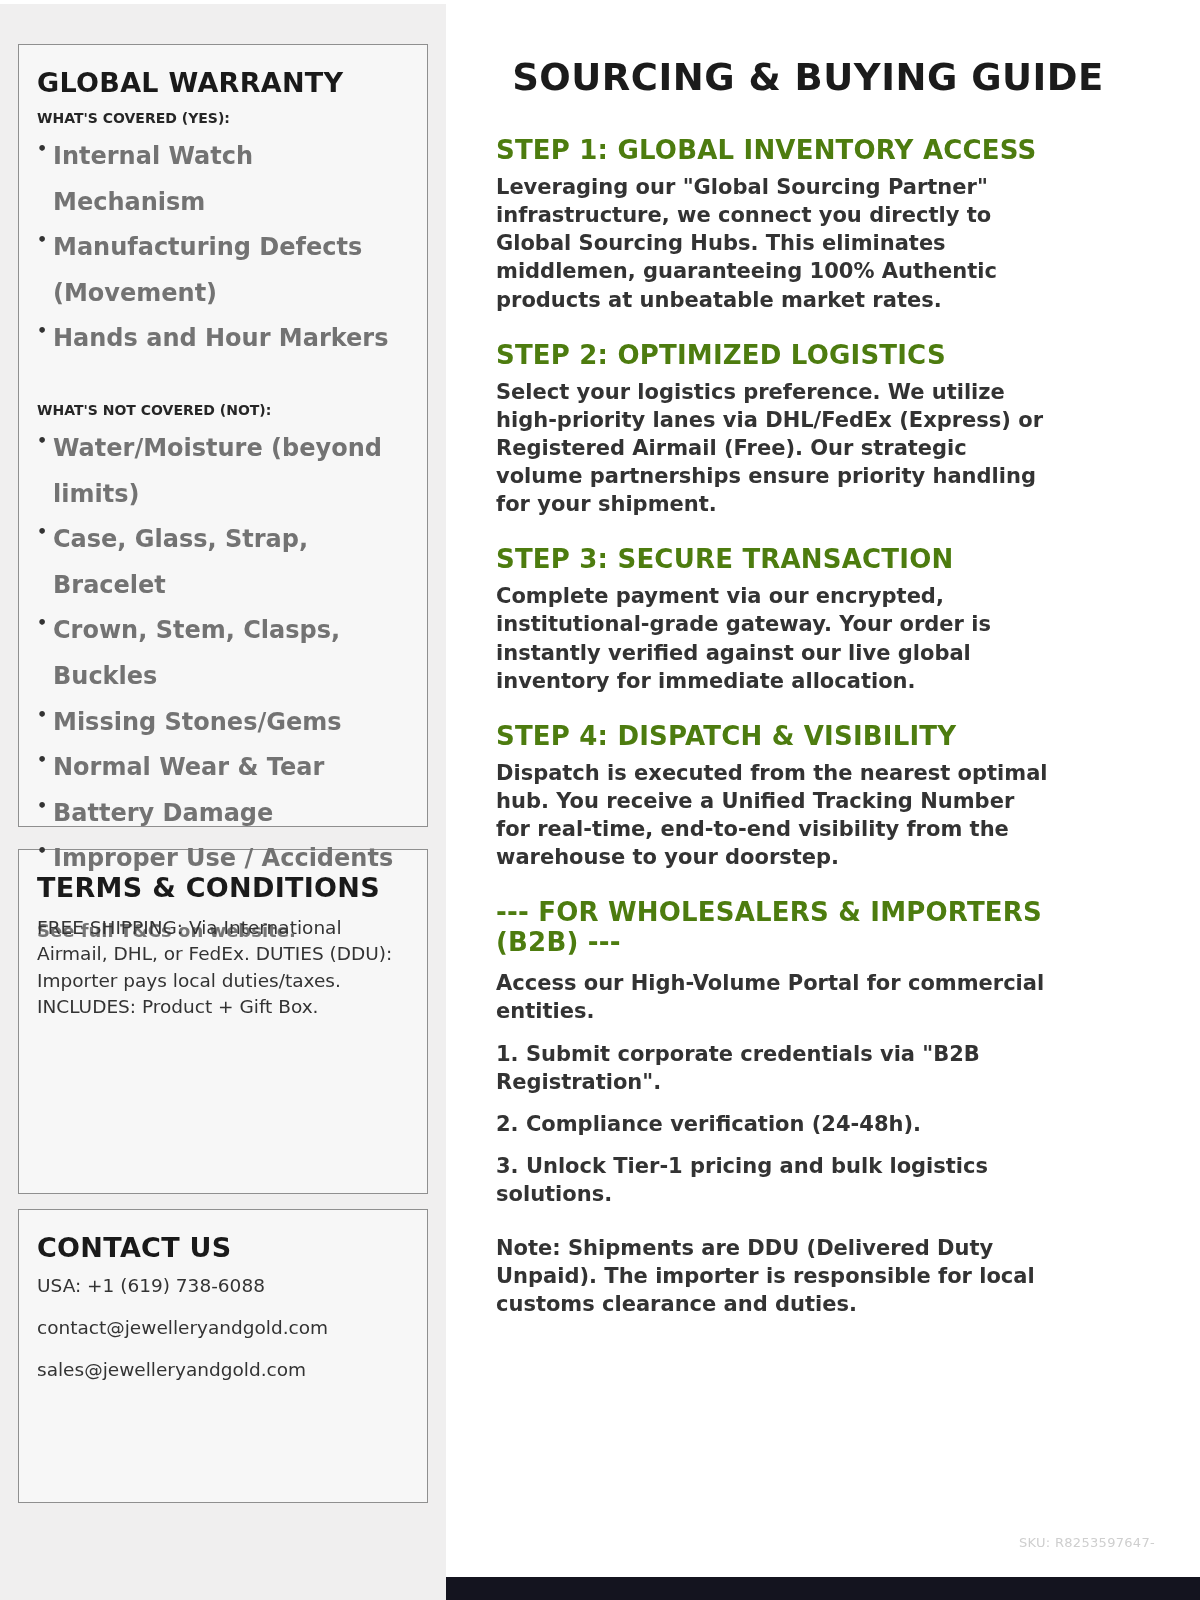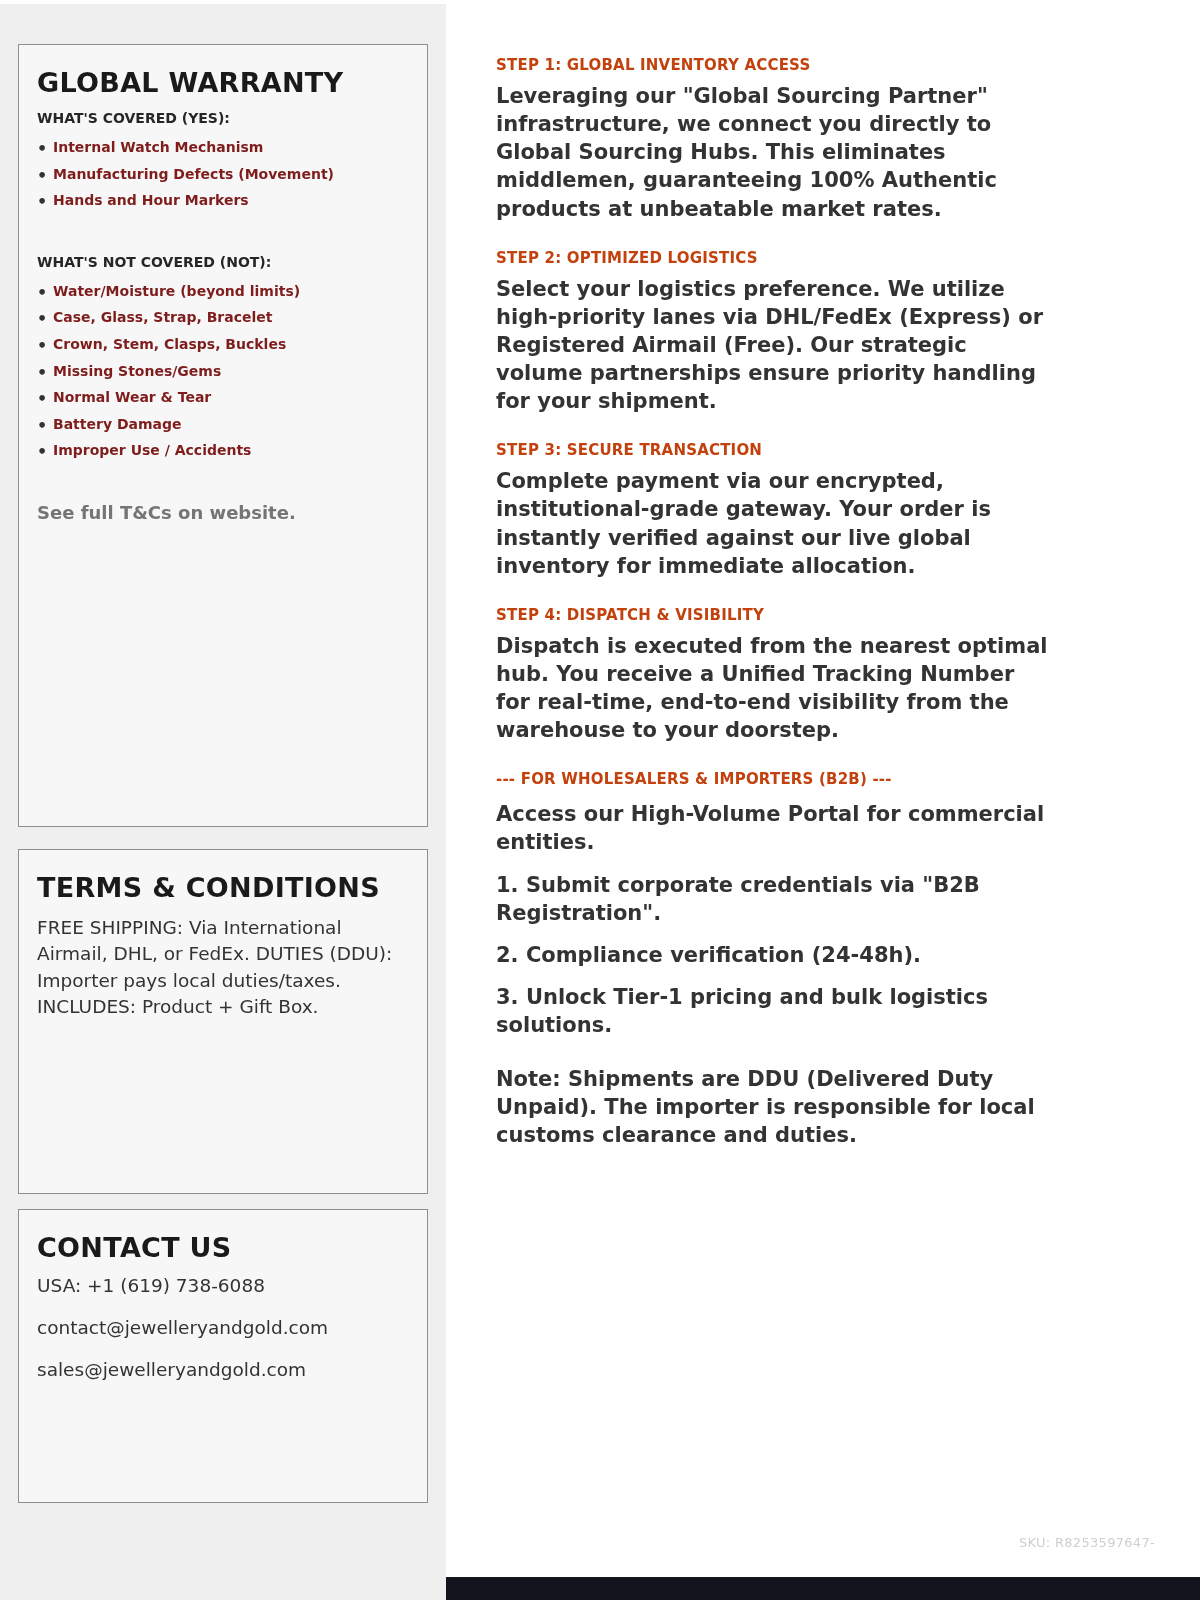--- a/index.html
+++ b/index.html
@@ -32,21 +32,21 @@
     font-size:27px; font-weight:bold; color:#1a1a1a;
     letter-spacing:0.3px; margin-bottom:12px;
   }
   .sub-heading {
     font-size:14px; font-weight:bold; color:#262626;
     margin-bottom:8px;
   }
   .sub-heading.gap-top { margin-top:40px; }
   ul.bullets { list-style:none; }
   ul.bullets li {
-    font-size:14px; font-weight:600; color:#7f1d1d;
+    font-size:24px; font-weight:600; color:#737373;
     line-height:1.9; padding-left:16px; position:relative;
   }
   ul.bullets li::before {
     content:"\2022"; position:absolute; left:0; top:0;
     color:#333333; font-size:16px;
   }
   .footnote {
     margin-top:38px; font-size:18px; font-weight:600; color:#757575;
   }
   .panel-terms p {
@@ -63,21 +63,21 @@
     background:#ffffff;
     padding:56px 80px 0 50px;
   }
   .guide-title {
     font-size:37px; font-weight:bold; color:#1b1b1b;
     letter-spacing:0.5px; text-align:center;
     margin-bottom:36px;
   }
   .step { margin-bottom:26px; }
   .step h2, .b2b h2 {
-    font-size:15px; font-weight:bold; color:#c2410c;
+    font-size:26px; font-weight:bold; color:#4d7c0f;
     margin-bottom:8px; letter-spacing:0.2px;
   }
   .step p, .b2b p {
     font-size:21px; font-weight:600; color:#333333;
     line-height:1.34; max-width:552px;
   }
   .b2b h2 { margin-top:4px; margin-bottom:12px; }
   .b2b .intro { margin-bottom:14px; }
   .b2b .list-item { margin-bottom:14px; }
   .b2b .note { margin-top:26px; }
@@ -126,20 +126,21 @@
   <section class="panel panel-contact">
     <h2>CONTACT US</h2>
     <p class="contact-line">USA: +1 (619) 738-6088</p>
     <p class="contact-line">contact@jewelleryandgold.com</p>
     <p class="contact-line">sales@jewelleryandgold.com</p>
   </section>
 
 </aside>
 
 <main class="main">
+  <h1 class="guide-title">SOURCING &amp; BUYING GUIDE</h1>
 
   <section class="step">
     <h2>STEP 1: GLOBAL INVENTORY ACCESS</h2>
     <p>Leveraging our "Global Sourcing Partner" infrastructure, we connect you directly to Global Sourcing Hubs. This eliminates middlemen, guaranteeing 100% Authentic products at unbeatable market rates.</p>
   </section>
 
   <section class="step">
     <h2>STEP 2: OPTIMIZED LOGISTICS</h2>
     <p>Select your logistics preference. We utilize high-priority lanes via DHL/FedEx (Express) or Registered Airmail (Free). Our strategic volume partnerships ensure priority handling for your shipment.</p>
   </section>

